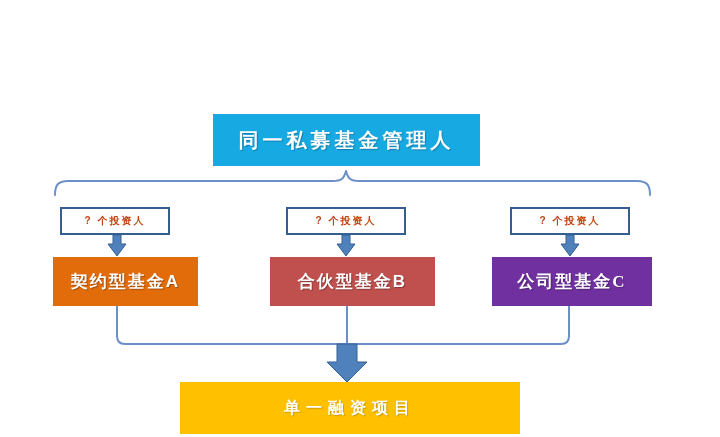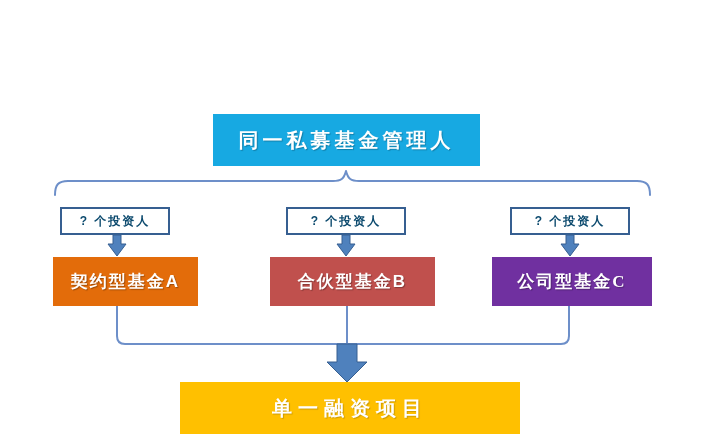--- a/index.html
+++ b/index.html
@@ -50,22 +50,22 @@
     color: #ffffff;
     font-size: 20px;
     font-weight: bold;
     letter-spacing: 4px;
     text-shadow: 1px 1px 1px rgba(0,0,0,0.25);
   }
   .investor-box {
     top: 163px; height: 28px;
     background: #ffffff;
     border: 2px solid var(--box-border-color);
-    color: #0c4a6e;
-    font-size: 12px;
+    color: #c2410c;
+    font-size: 10px;
     font-weight: bold;
     letter-spacing: 2px;
   }
   .investor-box.col-1 { left: 60px;  width: 110px; }
   .investor-box.col-2 { left: 286px; width: 120px; }
   .investor-box.col-3 { left: 510px; width: 120px; }
   .fund-box {
     top: 213px; height: 49px;
     color: #ffffff;
     font-size: 17px;
@@ -73,21 +73,21 @@
     letter-spacing: 2px;
     text-shadow: 1px 1px 1px rgba(0,0,0,0.3);
   }
   .fund-box.contract    { left: 53px;  width: 145px; background: var(--contract-color); }
   .fund-box.partnership { left: 270px; width: 165px; background: var(--partnership-color); }
   .fund-box.corporate   { left: 492px; width: 160px; background: var(--corporate-color); font-family: Liberation Serif, serif; }
   .project-box {
     left: 180px; top: 338px; width: 340px; height: 52px;
     background: var(--project-color);
     color: #ffffff;
-    font-size: 20px;
+    font-size: 16px;
     font-weight: bold;
     letter-spacing: 6px;
     text-shadow: 1px 1px 1px rgba(0,0,0,0.2);
   }
 </style>
 </head>
 <body>
 
 <div id="stage">
 

